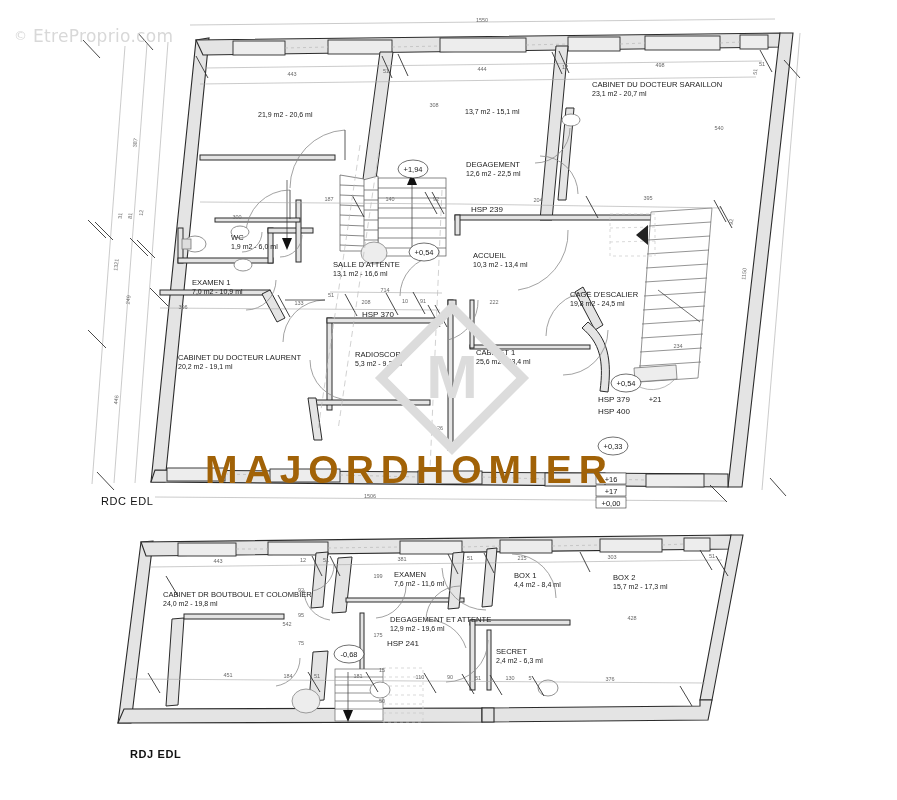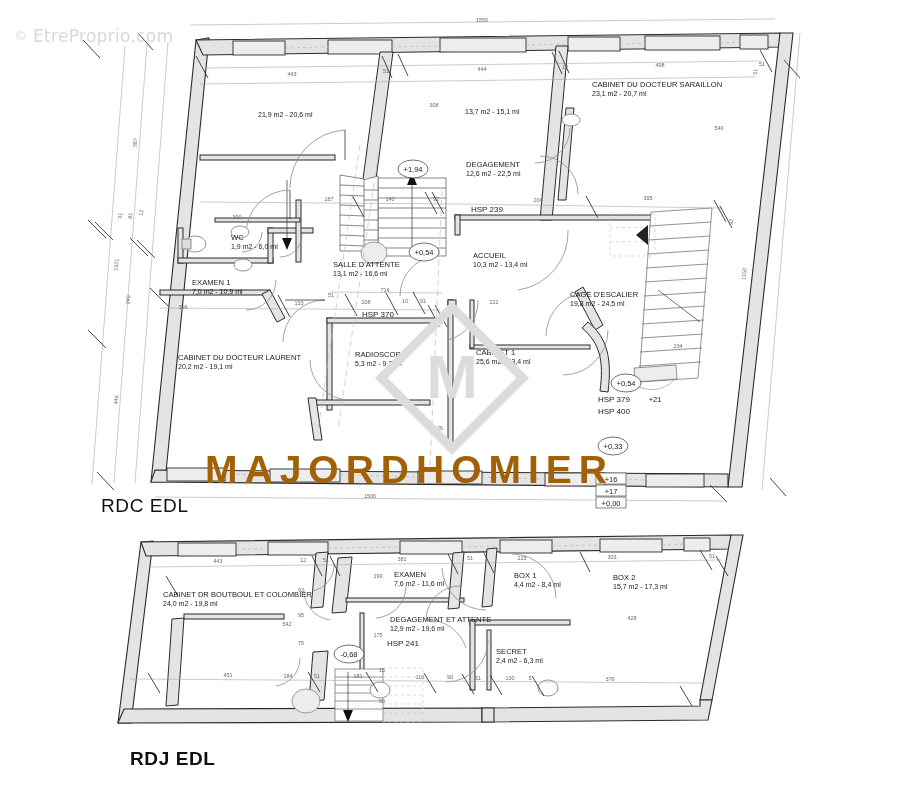--- a/index.html
+++ b/index.html
@@ -6,21 +6,21 @@
   body{width:897px;height:800px;position:relative;overflow:hidden;
        font-family:"Liberation Sans","DejaVu Sans",sans-serif;color:#1a1a1a;}
   #plan{position:absolute;inset:0;}
   svg.layer{position:absolute;left:0;top:0;width:897px;height:800px;}
   .wm-text{position:absolute;pointer-events:none;user-select:none;text-align:center;}
   #wm-top{left:14px;top:26px;font-size:17px;color:#d8d8d8;letter-spacing:.3px;
           font-family:"DejaVu Sans",sans-serif;}
   #wm-top .c{font-size:13px;vertical-align:2px;}
   #wm-mid{left:205px;top:448px;font-size:39px;font-weight:bold;color:#a16207;
           letter-spacing:7px;font-family:"Liberation Sans",sans-serif;}
-  .floor-label{position:absolute;font-size:19px;letter-spacing:.6px;color:#111;}
+  .floor-label{position:absolute;font-size:11px;letter-spacing:.6px;color:#111;}
   #rdc-label{left:101px;top:495px;}
   #rdj-label{left:130px;top:748px;font-weight:bold;}
 </style>
 </head>
 <body>
 
 <div id="plan">
 
   <svg class="layer" viewBox="0 0 897 800">
     <defs>

